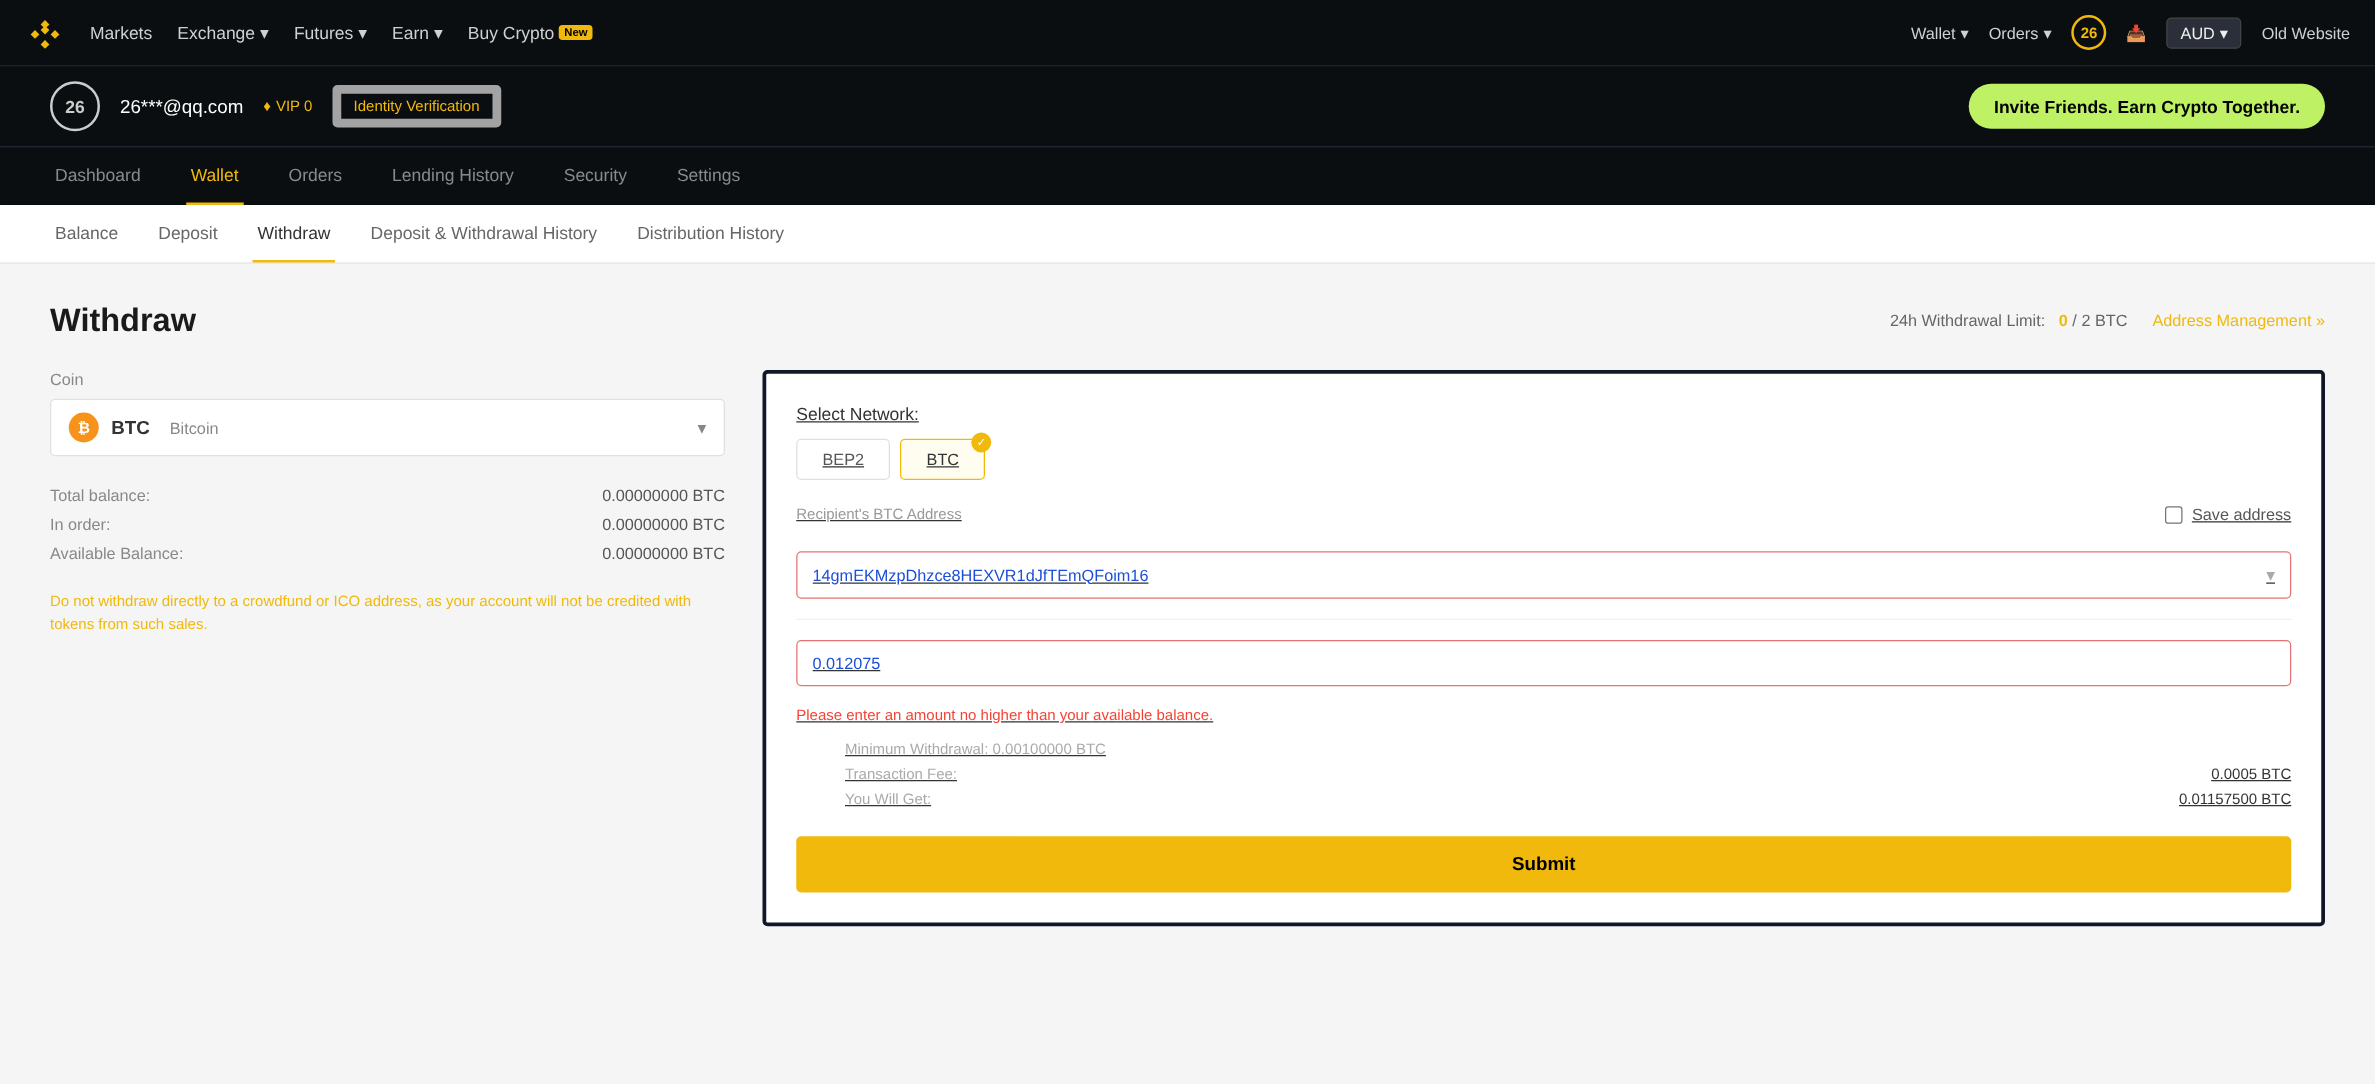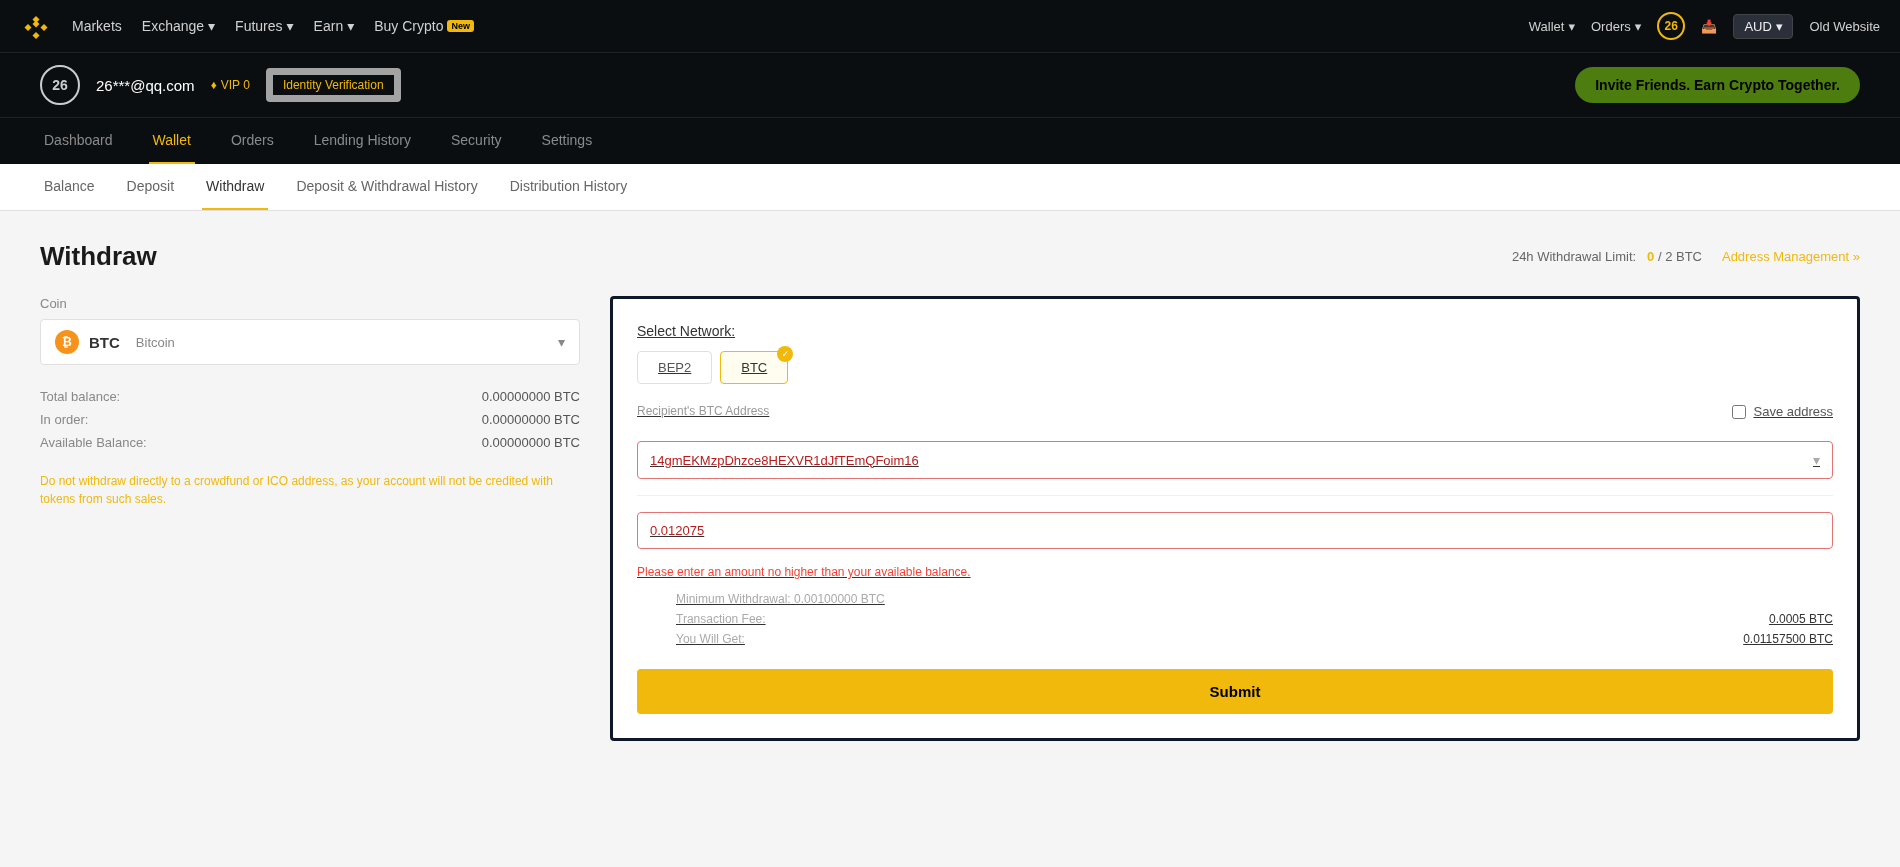--- a/index.html
+++ b/index.html
@@ -127,21 +127,21 @@
     .identity-btn {
       border: 7px solid #a3a3a3;
       color: #f0b90b;
       background: transparent;
       padding: 3px 10px;
       border-radius: 4px;
       font-size: 12px;
       cursor: pointer;
     }
     .invite-btn {
-      background: #4d7c0f;
+      background: #bef264;
       color: #000;
       border: none;
       padding: 10px 20px;
       border-radius: 4px;
       font-size: 14px;
       font-weight: bold;
       cursor: pointer;
       border-radius: 24px;
     }
 
@@ -356,21 +356,21 @@
       border-radius: 4px;
       overflow: hidden;
       background: #fff;
     }
     .input-field {
       flex: 1;
       border: none;
       outline: none;
       padding: 10px 12px;
       font-size: 13px;
-      color: #b91c1c;
+      color: #1d4ed8;
       background: transparent;
     }
     .input-chevron {
       padding: 10px 12px;
       color: #aaa;
       font-size: 14px;
     }
     .save-address-row {
       display: flex;
       align-items: center;

